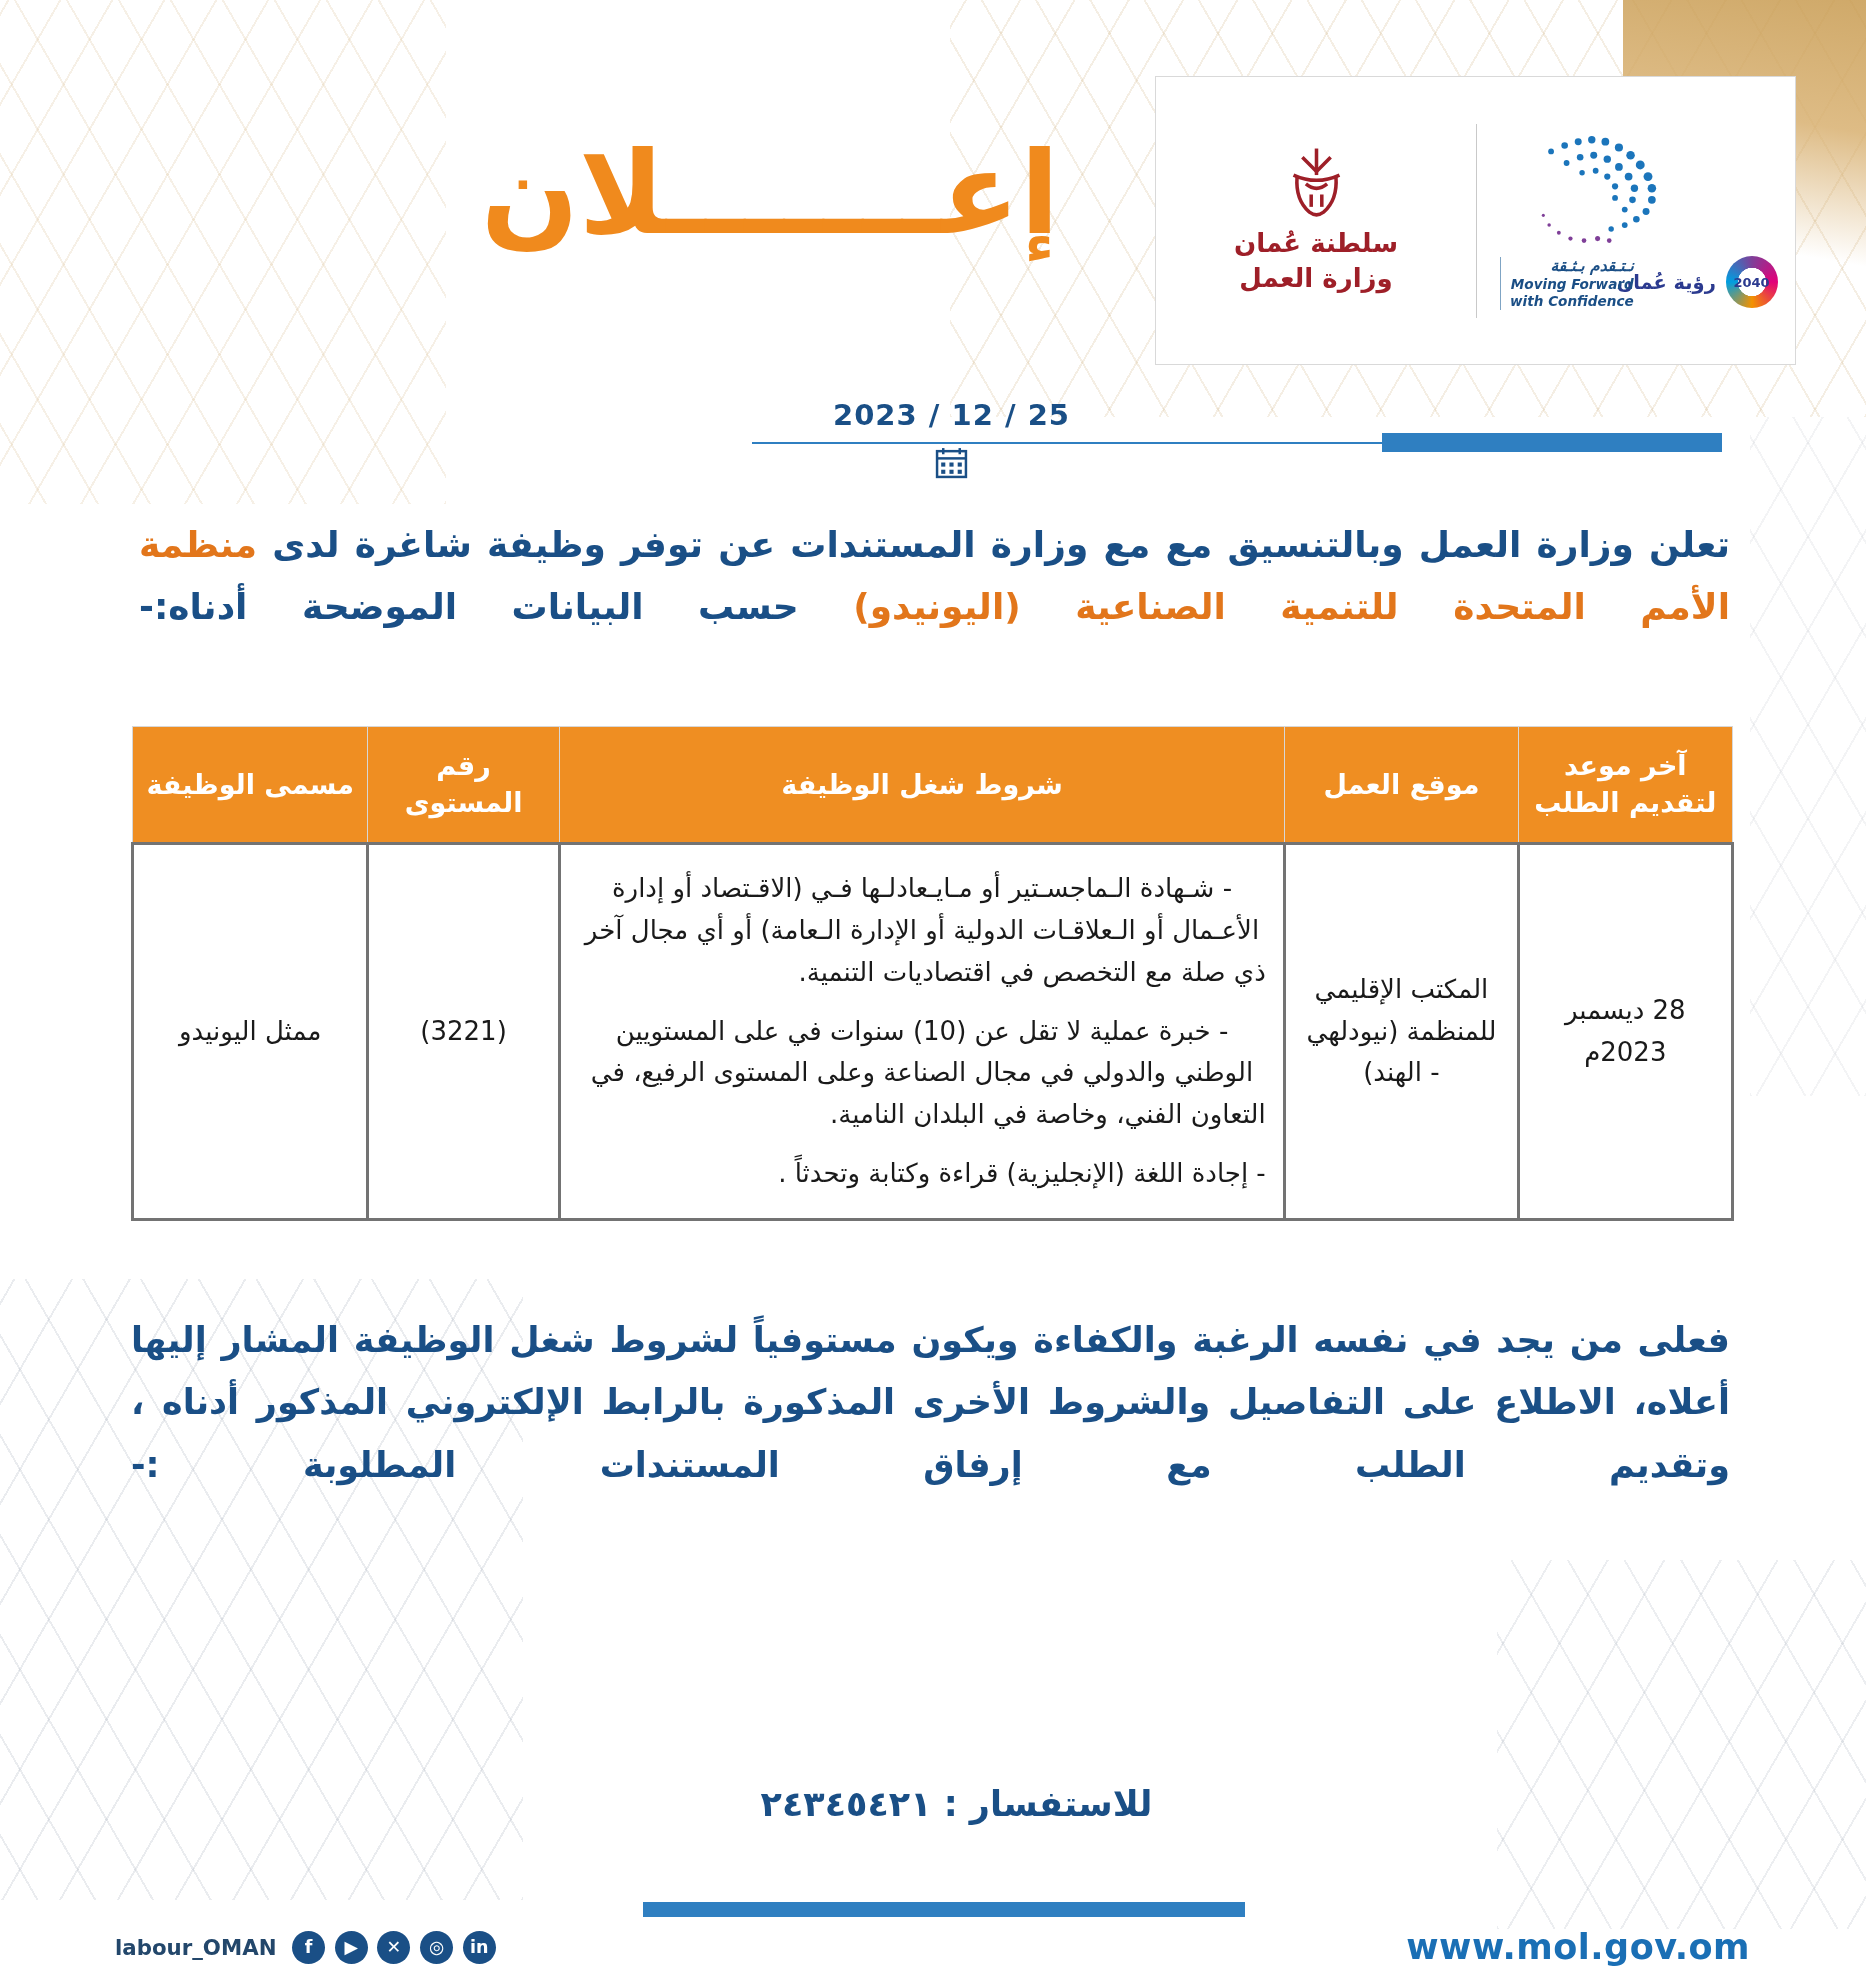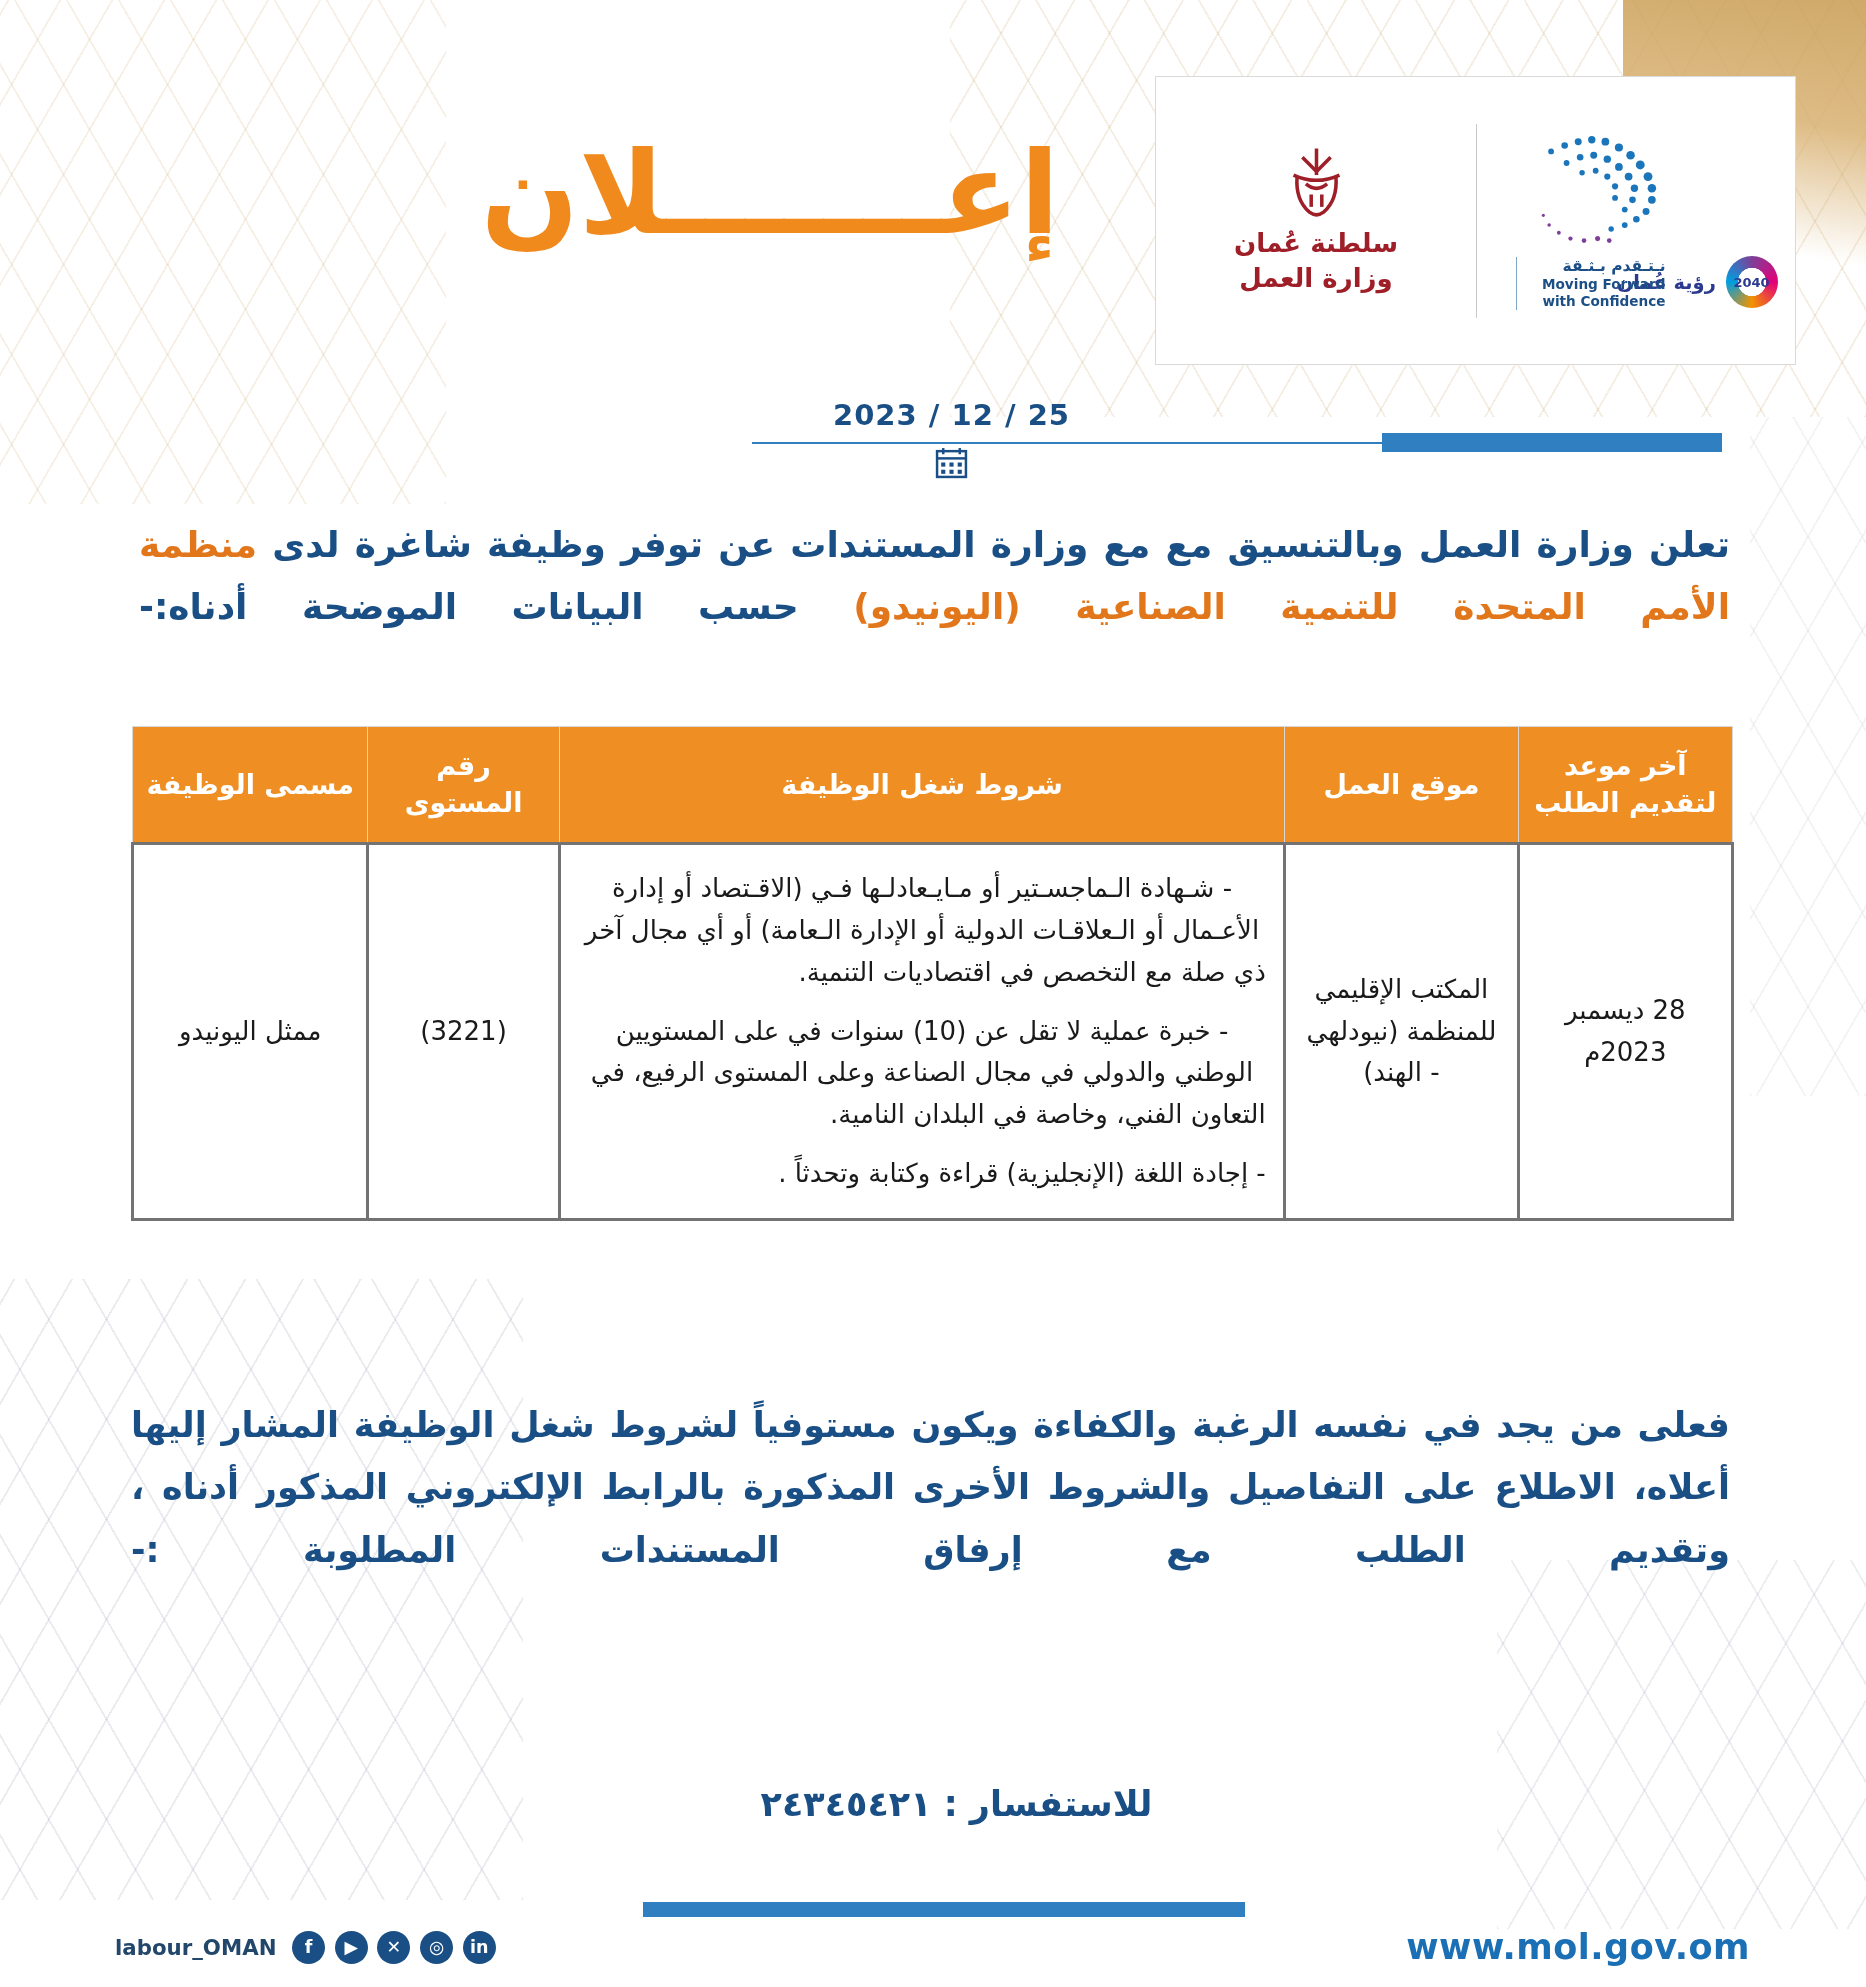--- a/index.html
+++ b/index.html
@@ -134,25 +134,26 @@
     position: relative;
   }
   .v-circle span {
     position: relative;
     font-size: 13px;
     font-weight: 700;
     color: #2b3a8f;
   }
   .moving-forward {
     position: absolute;
-    bottom: 54px; left: 39px;
+    bottom: 54px; left: 23px;
     text-align: right;
     border-left: 1.9px solid #7fa4c4;
-    padding-left: 25px;
+    padding-left: 9px;
     line-height: 1.25;
+    font-style: italic;
   }
   .mf-ar { color:#1b4f86; font-size: 15.5px; font-weight:700; }
   .mf-en { color:#1b4f86; font-size: 13.6px; font-weight:700; }
 
   .headline {
     position: absolute;
     top: 136px;
     right: 737px;
     width: 718px;
     text-align: center;
@@ -257,21 +258,21 @@
   td.conditions p:last-child { margin-bottom: 0; }
   .col-deadline { width: 194px; }
   .col-location { width: 213px; }
   .col-conditions { width: auto; }
   .col-number { width: 171px; }
   .col-title { width: 215px; }
 
   
   .closing {
     position: absolute;
-    top: 1394px;
+    top: 1309px;
     right: 136px;
     width: 1599px;
     direction: rtl;
     text-align: justify;
     text-align-last: justify;
     color: #1a4f86;
     font-size: 35px;
     font-weight: 700;
     line-height: 1.78;
   }

